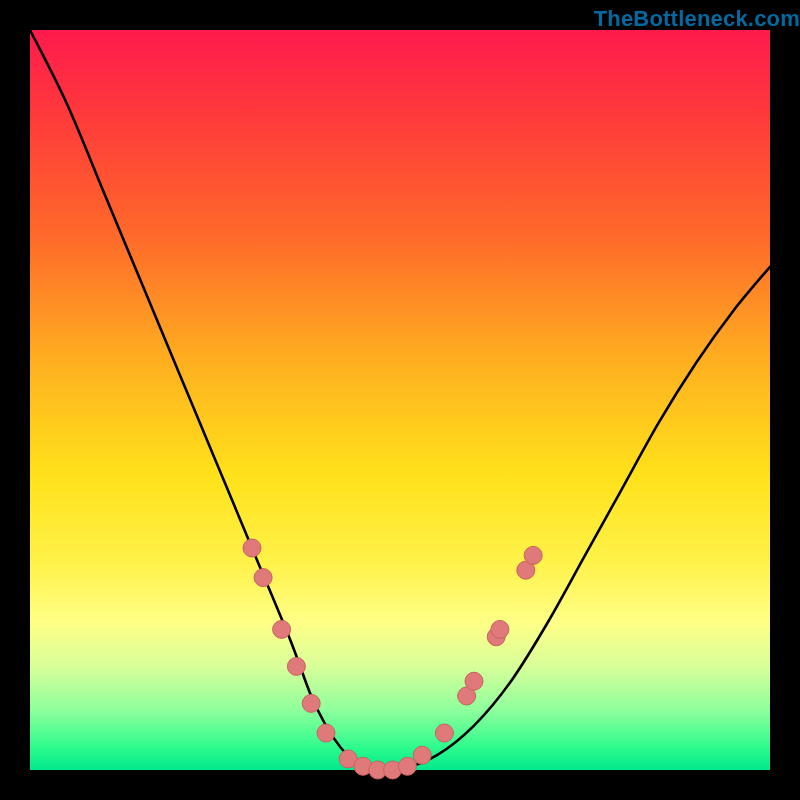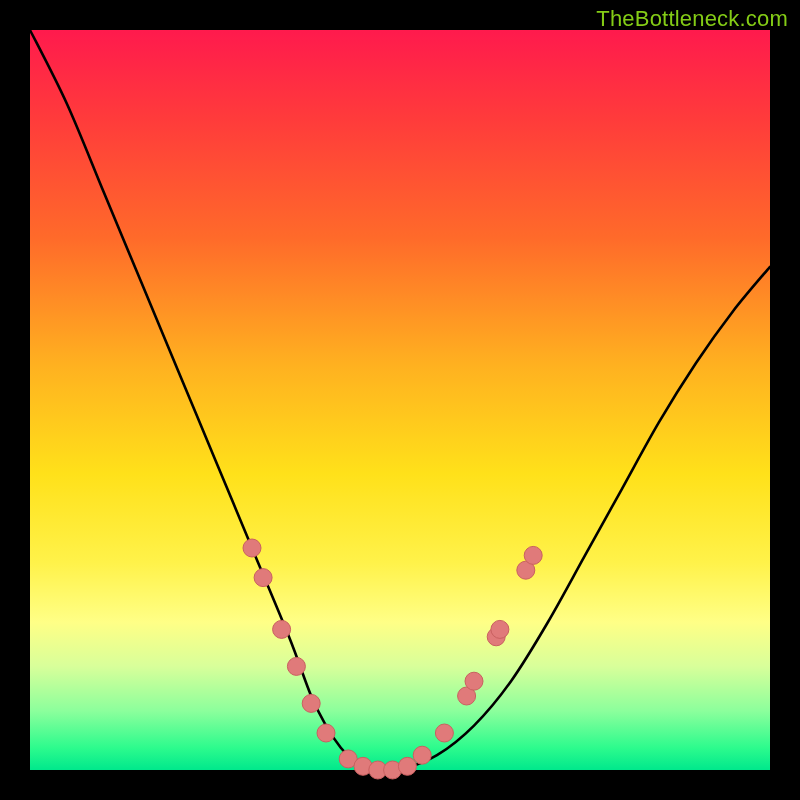--- a/index.html
+++ b/index.html
@@ -32,24 +32,24 @@
       #fff24a 72%,
       #ffff86 80%,
       #d8ff9a 86%,
       #8cff9c 92%,
       #2dfb8d 97%,
       #00e88c 100%);
   }
   .watermark {
     position: absolute;
     top: 6px;
-    right: 12px;
-    color: #84cc16;
+    right: 0;
+    color: #0369a1;
     font-size: 22px;
-    font-weight: 400;
+    font-weight: 700;
     letter-spacing: 0.2px;
     user-select: none;
   }
   svg.curve {
     position: absolute;
     left: 0;
     top: 0;
     width: 740px;
     height: 740px;
     overflow: visible;

